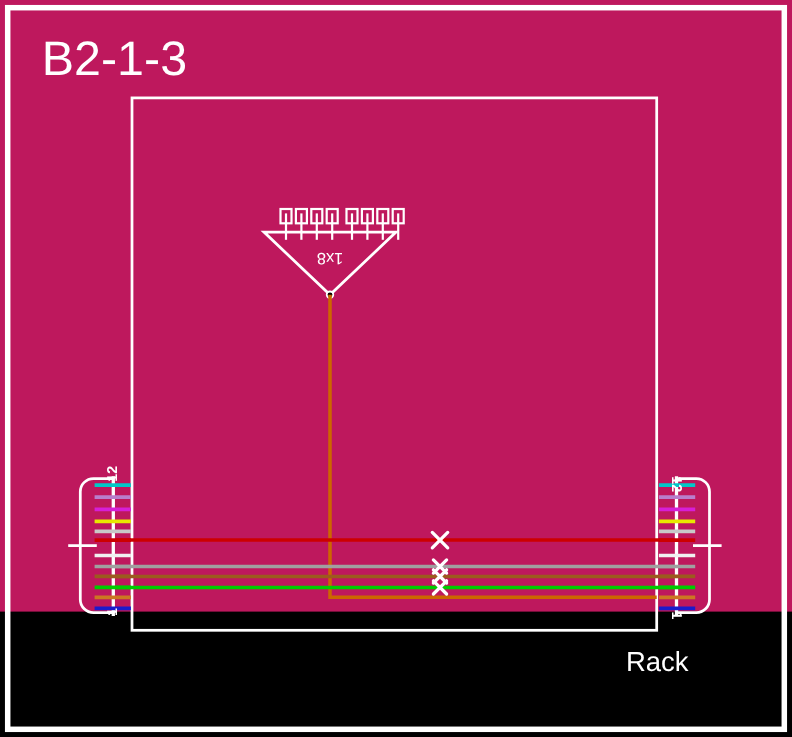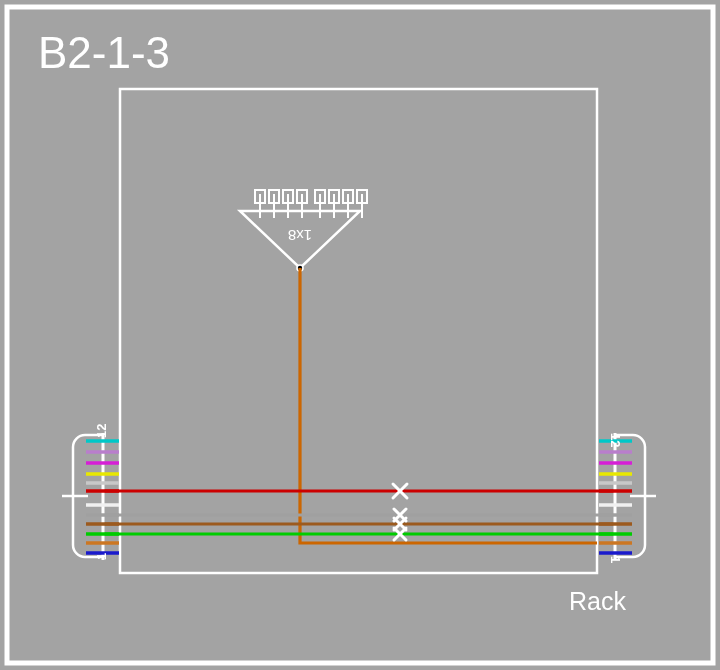--- a/index.html
+++ b/index.html
@@ -9,22 +9,22 @@
   }
   body {
     width: 720px;
     height: 670px;
     overflow: hidden;
     font-family: "Liberation Sans", sans-serif;
   }
   #stage {
     position: relative;
     width: 720px;
-    height: 670px;
-    background: #a3a3a3;
+    height: 556px;
+    background: #be185d;
   }
   #diagram-svg {
     position: absolute;
     left: 0;
     top: 0;
     width: 720px;
     height: 670px;
     display: block;
   }
   .txt-title {

